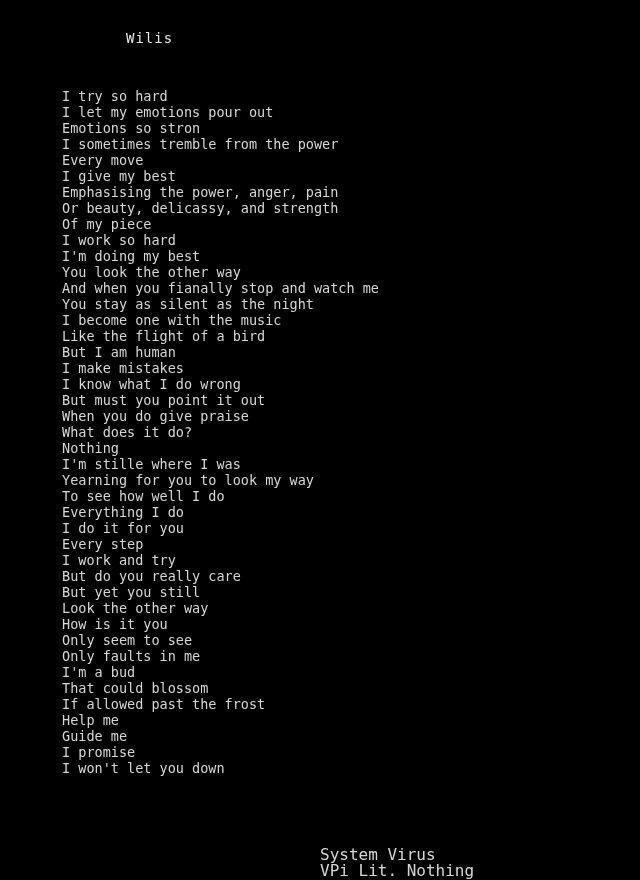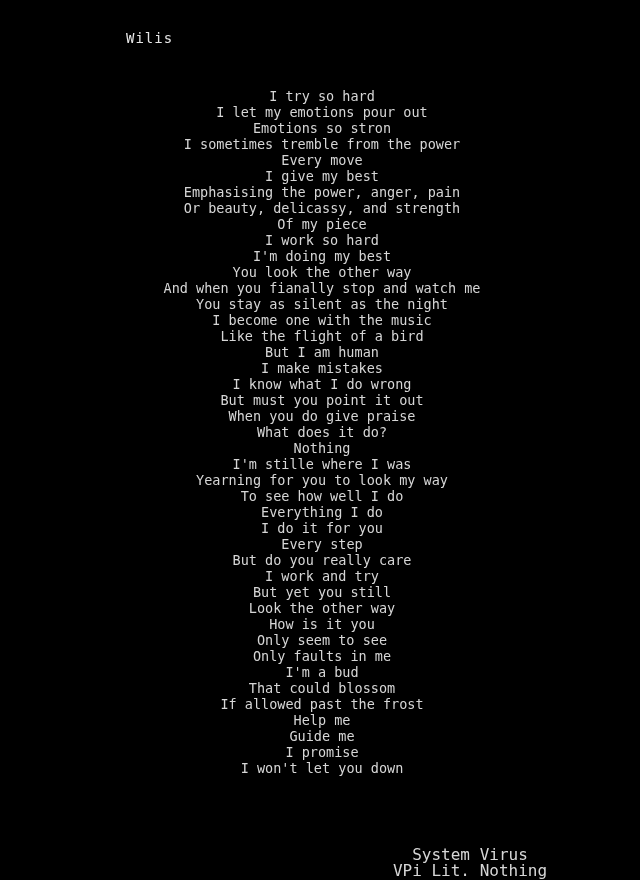--- a/index.html
+++ b/index.html
@@ -12,21 +12,20 @@
     height: 880px;
     position: relative;
     overflow: hidden;
     font-family: "DejaVu Sans Mono", "Liberation Mono", monospace;
     color: #d8d8d8;
   }
   .page {
     position: relative;
     width: 640px;
     height: 880px;
-    text-align: center;
   }
   .title {
     position: absolute;
     left: 126px;
     top: 30px;
     font-size: 14px;
     letter-spacing: 1px;
     color: #e6e6e6;
     white-space: pre;
   }
@@ -85,22 +84,22 @@
     <div class="line">But must you point it out</div>
     <div class="line">When you do give praise</div>
     <div class="line">What does it do?</div>
     <div class="line">Nothing</div>
     <div class="line">I'm stille where I was</div>
     <div class="line">Yearning for you to look my way</div>
     <div class="line">To see how well I do</div>
     <div class="line">Everything I do</div>
     <div class="line">I do it for you</div>
     <div class="line">Every step</div>
+    <div class="line">I work and try</div>
     <div class="line">But do you really care</div>
-    <div class="line">I work and try</div>
     <div class="line">But yet you still</div>
     <div class="line">Look the other way</div>
     <div class="line">How is it you</div>
     <div class="line">Only seem to see</div>
     <div class="line">Only faults in me</div>
     <div class="line">I'm a bud</div>
     <div class="line">That could blossom</div>
     <div class="line">If allowed past the frost</div>
     <div class="line">Help me</div>
     <div class="line">Guide me</div>

